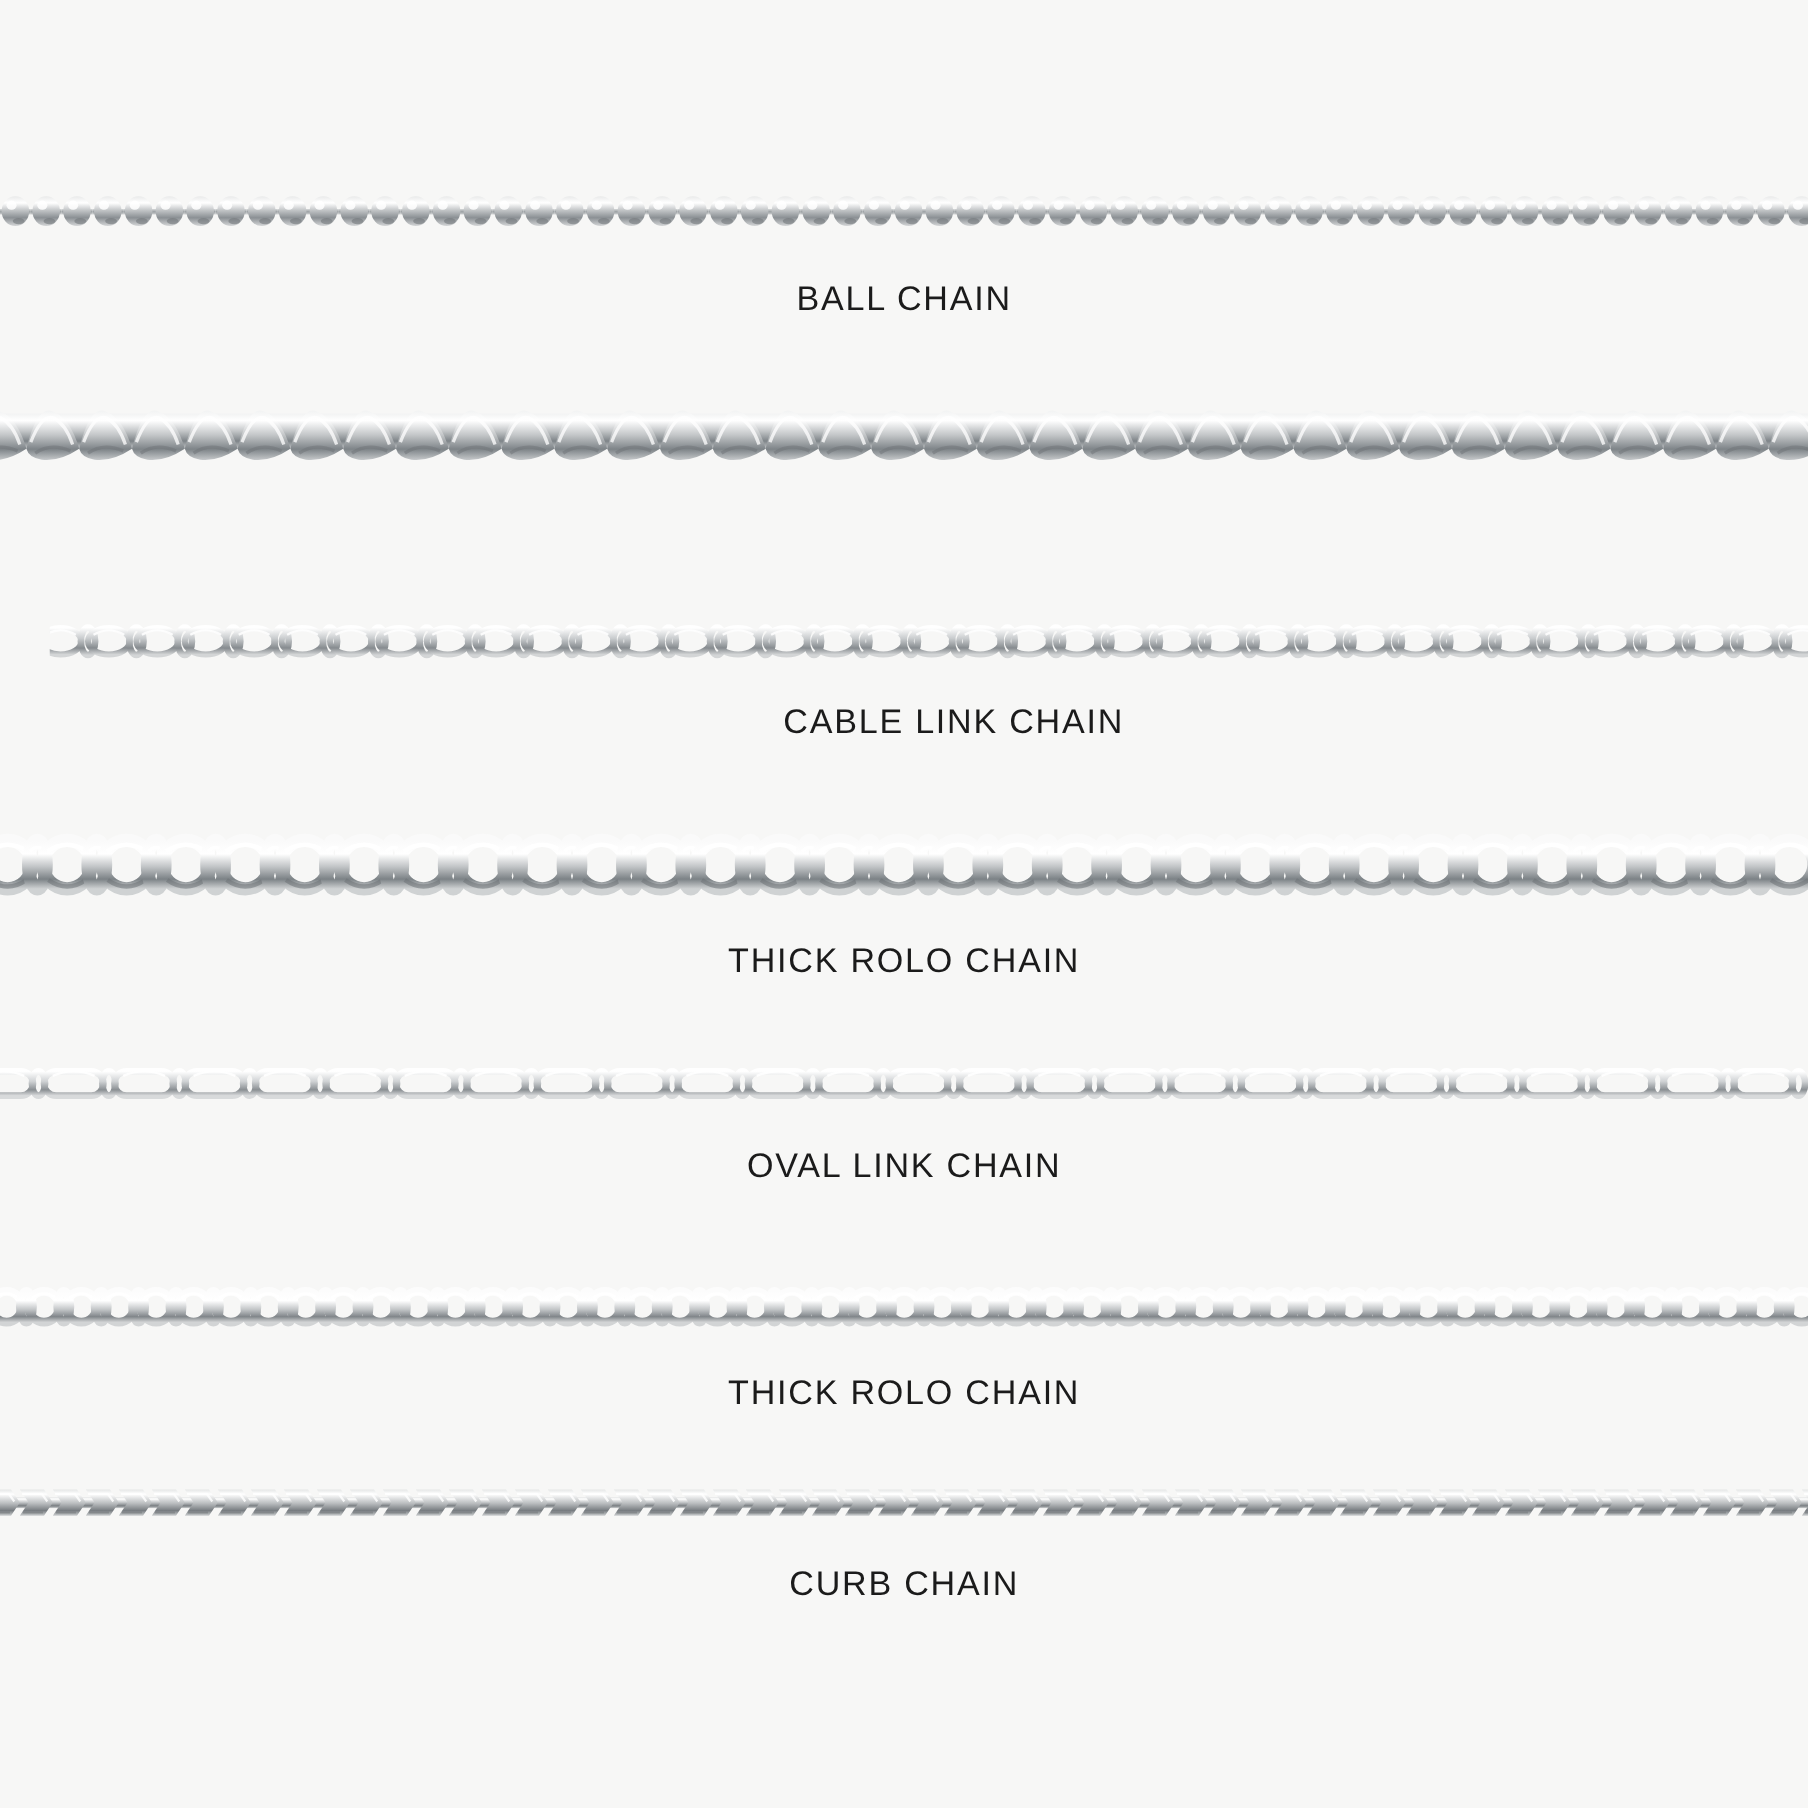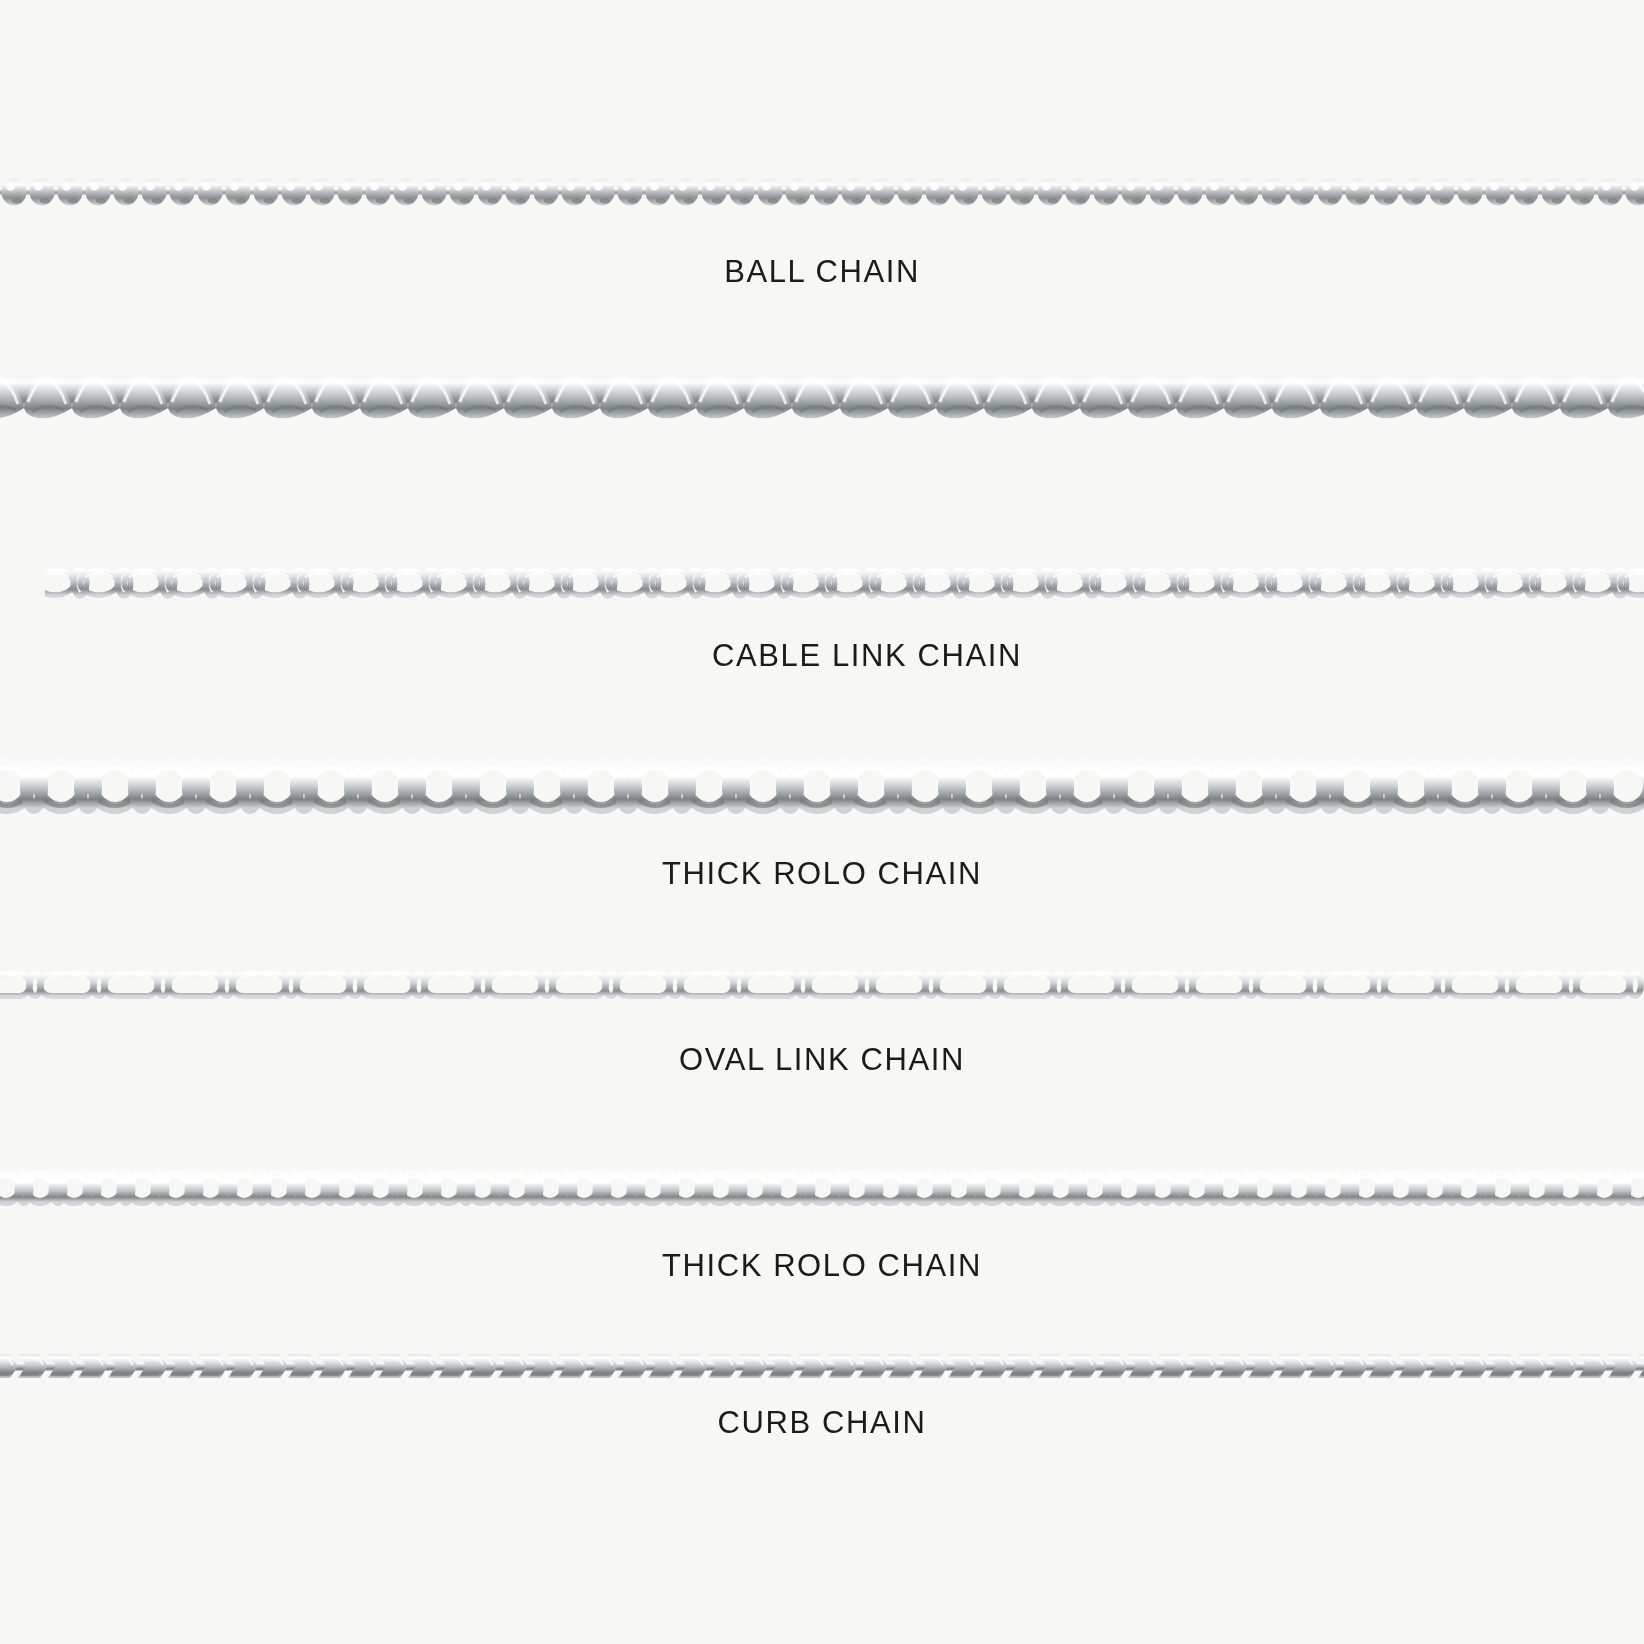--- a/index.html
+++ b/index.html
@@ -659,16 +659,16 @@
             <use href="#curbUnit" x="1458"></use>
             <use href="#curbUnit" x="1488"></use>
             <use href="#curbUnit" x="1518"></use>
             <use href="#curbUnit" x="1548"></use>
             <use href="#curbUnit" x="1578"></use>
             <use href="#curbUnit" x="1608"></use>
             <use href="#curbUnit" x="1638"></use>
         </g>
       </svg>
     </div>
-    <div class="chain-label" style="margin-top:7px;">CURB CHAIN</div>
+    <div class="chain-label" style="margin-top:24px;">CURB CHAIN</div>
   </div>
 
 </div>
 
 </body></html>

